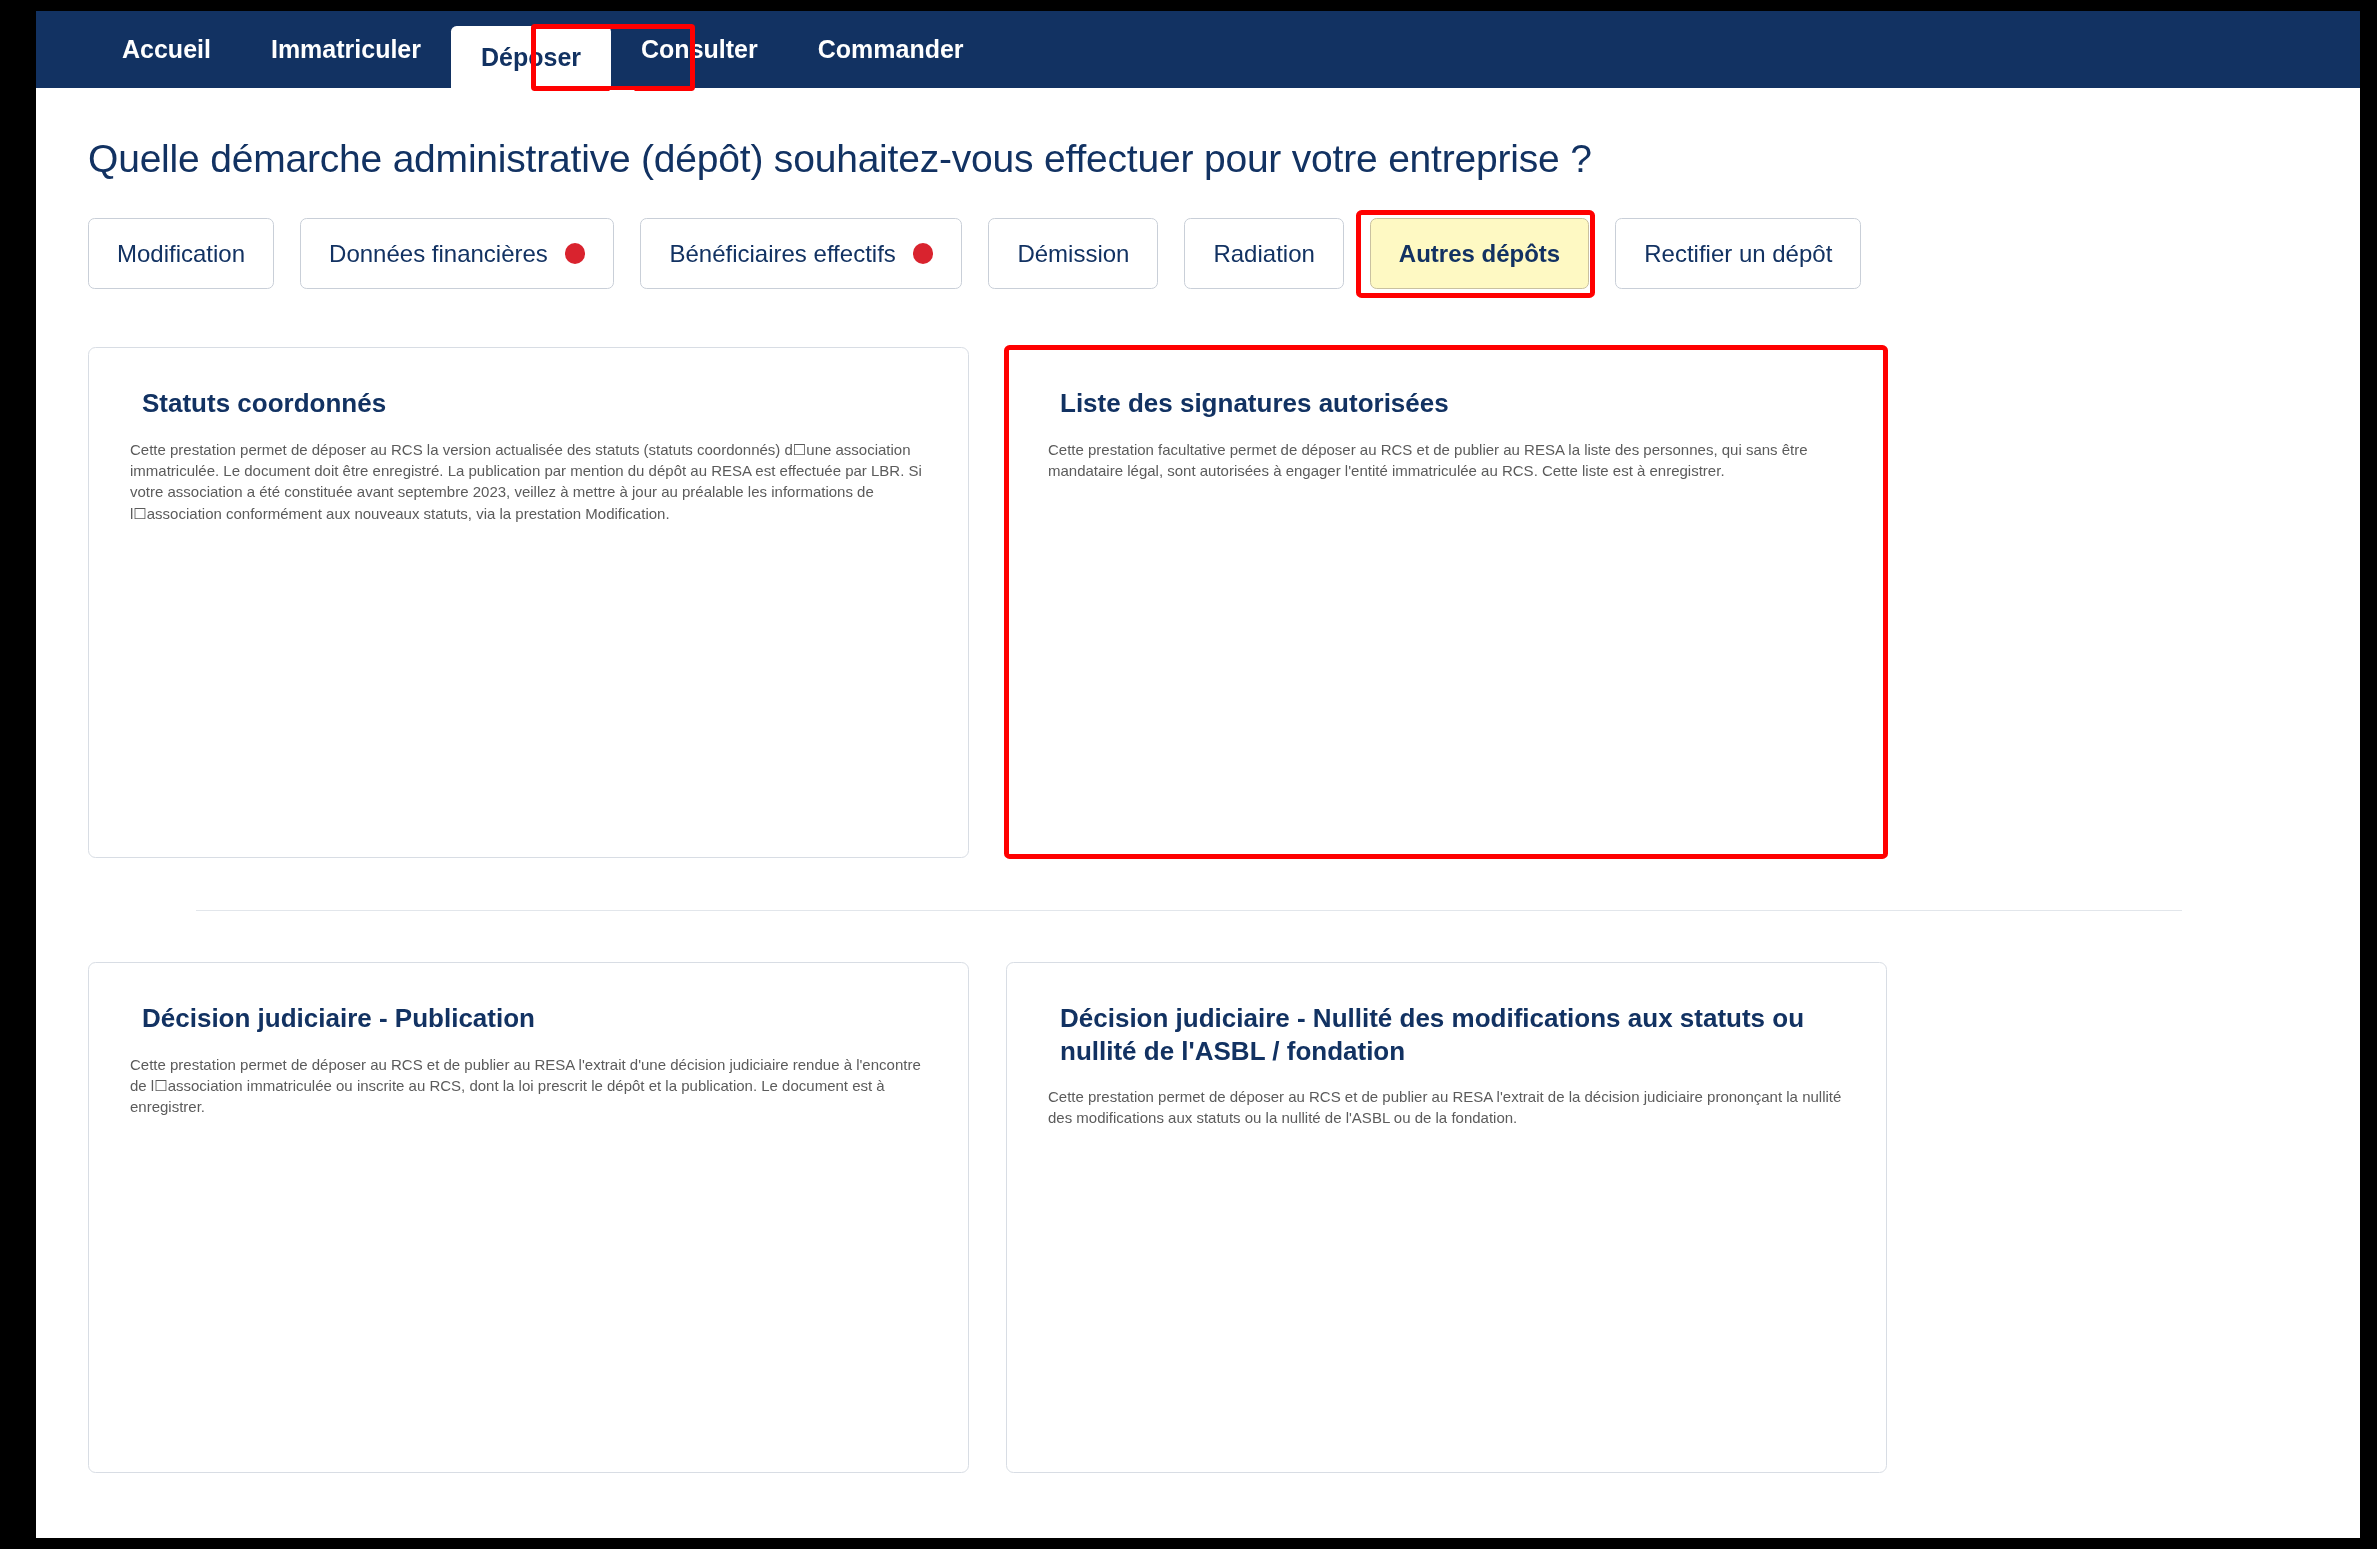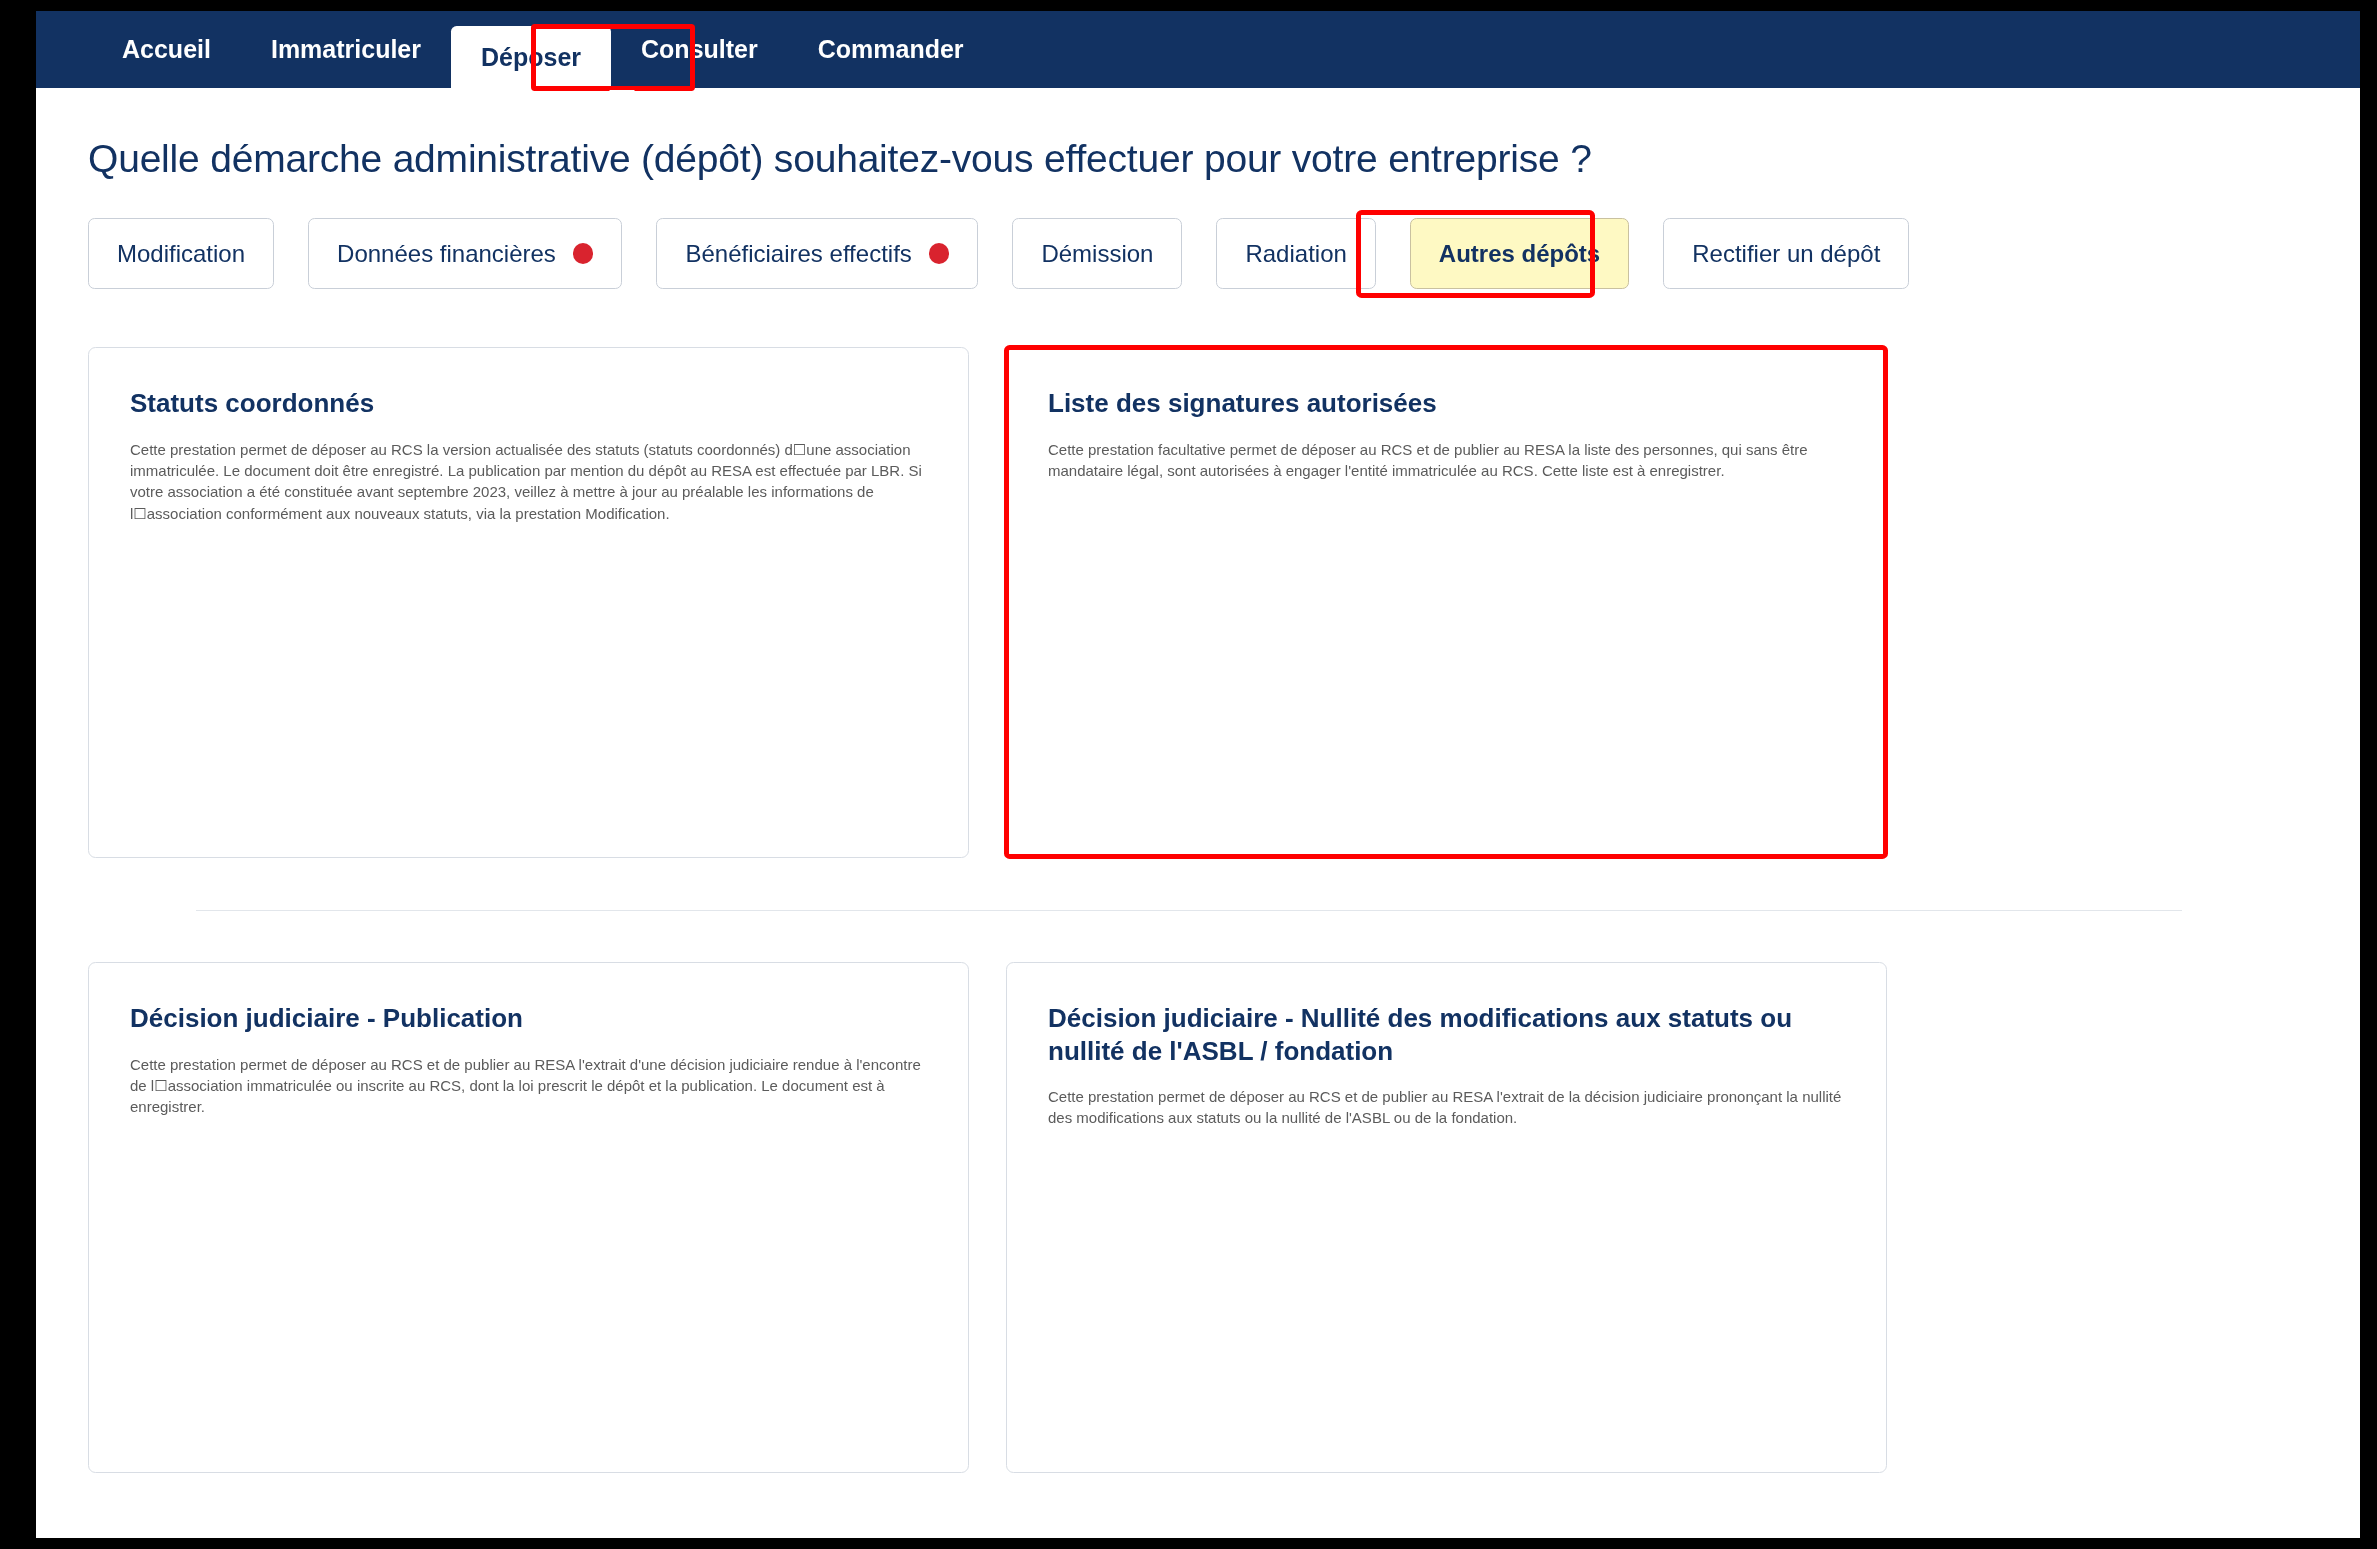--- a/index.html
+++ b/index.html
@@ -83,21 +83,21 @@
     color: #123262;
     font-weight: normal;
     margin: 49px 16px 0 52px;
     letter-spacing: -0.2px;
   }
 
   
   .pill-row {
     display: flex;
     align-items: flex-end;
-    gap: 34px;
+    gap: 26px;
     margin: 37px 0 0 52px;
     position: relative;
     border-radius: 18px;
   }
   .pill {
     border: 0.9px solid #c9cfd8;
     border-radius: 6.6px;
     background: #ffffff;
     color: #123262;
     font-size: 24px;
@@ -141,21 +141,21 @@
   .card {
     width: 881px;
     min-height: 511px;
     border: 0.9px solid #d8dde4;
     border-radius: 7.5px;
     background: #ffffff;
     padding: 39px 41px 28px 41px;
     cursor: pointer;
   }
   .card h3 {
-    margin: 0 0 19px 0;
+    margin: 0 0 19px 12px;
     font-size: 26px;
     color: #123262;
     font-weight: bold;
     line-height: 1.25;
   }
   .card p {
     margin: 0;
     font-size: 15px;
     line-height: 1.42;
     color: #5b5b5b;

